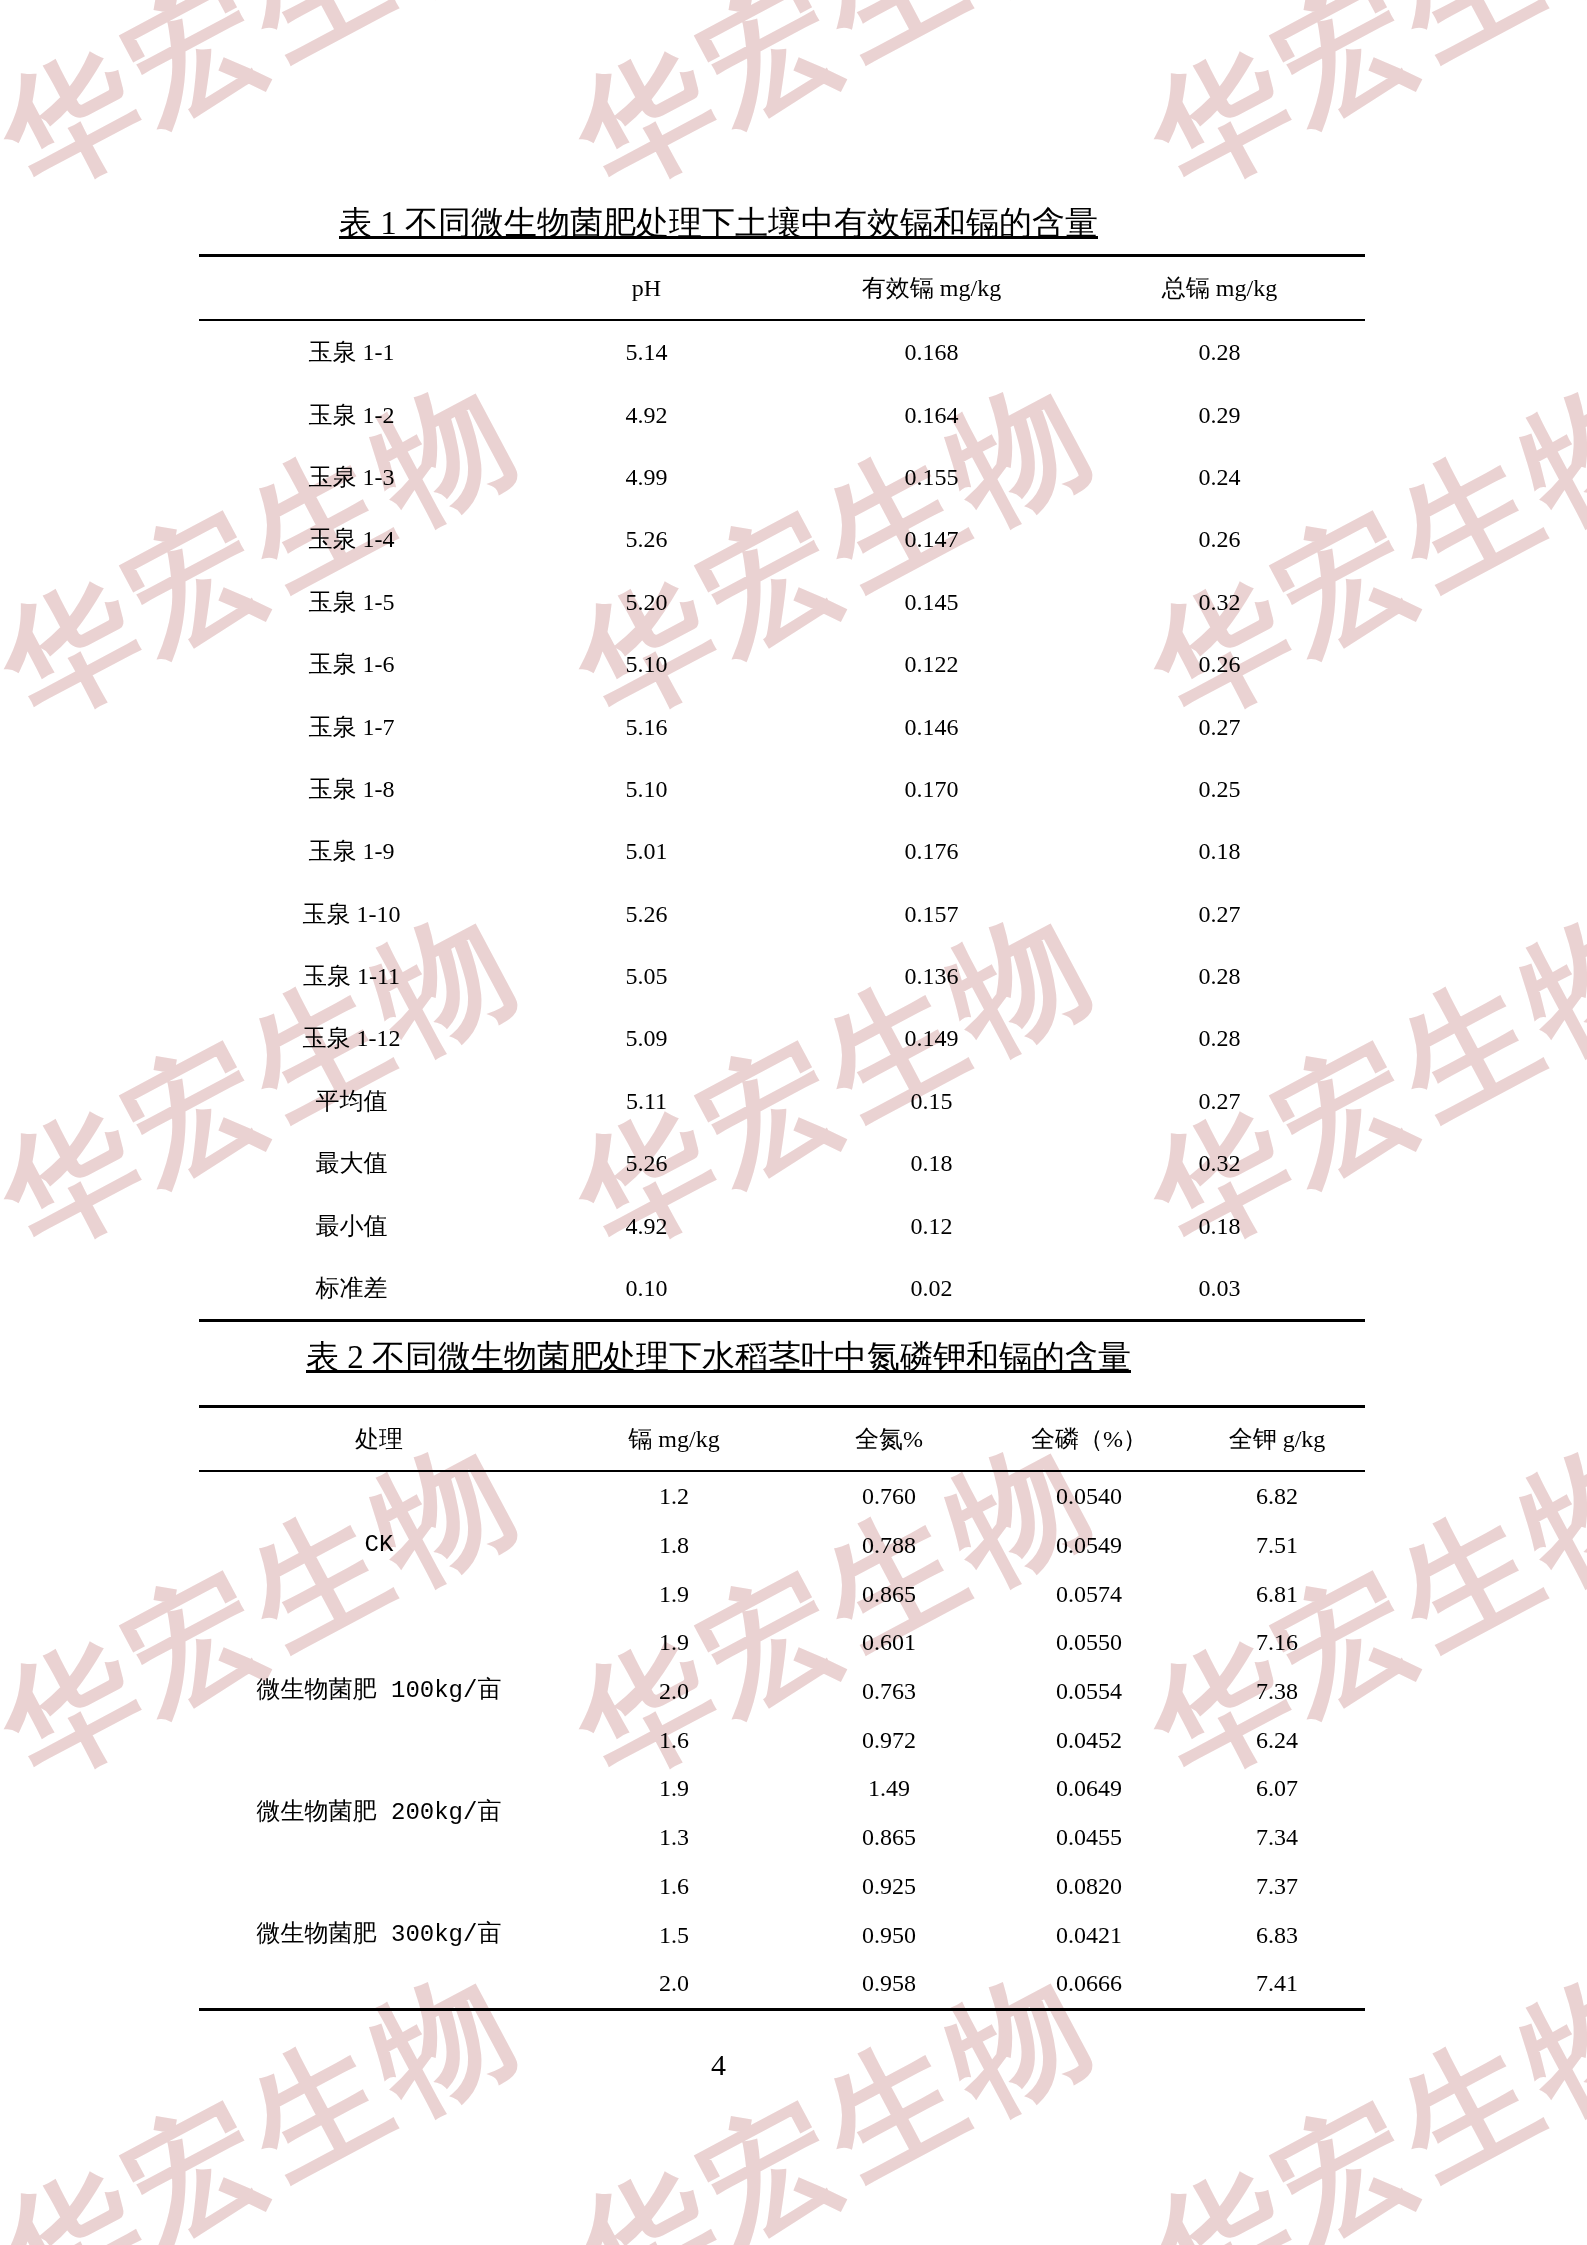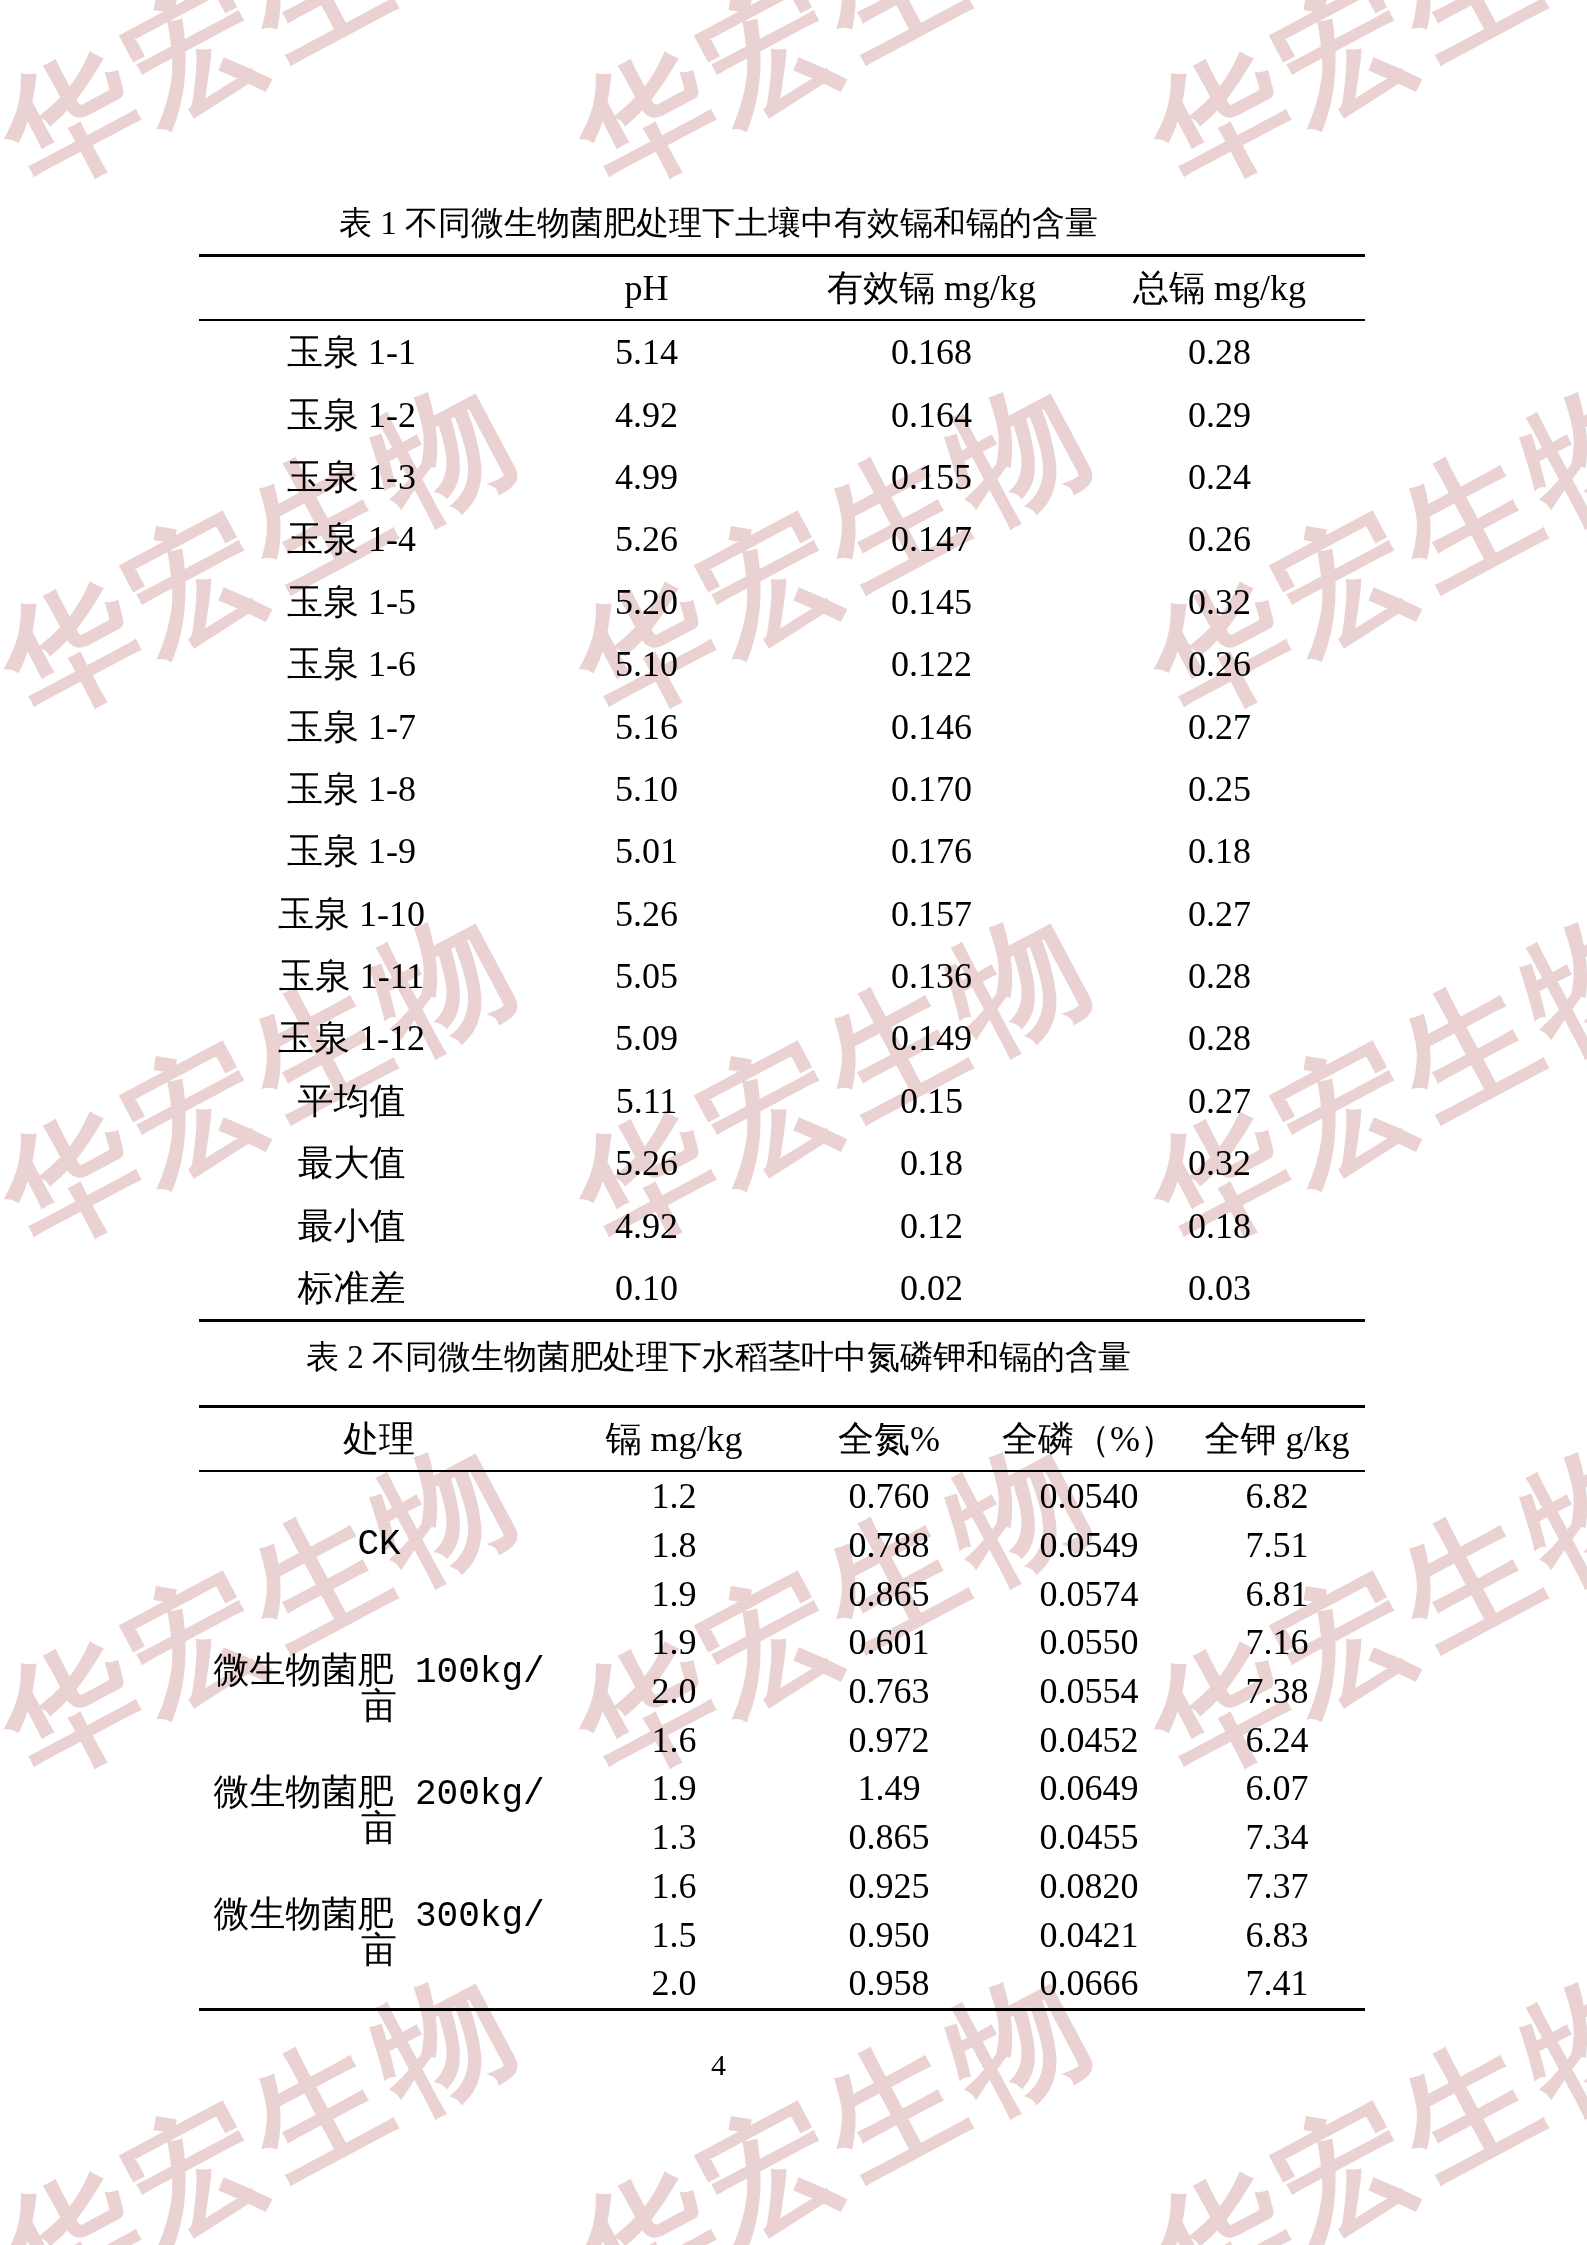--- a/index.html
+++ b/index.html
@@ -11,27 +11,27 @@
   .wm-layer{position:absolute;left:0;top:0;width:1587px;height:2245px;z-index:0;overflow:hidden;}
   .wm-text{
     position:absolute;width:640px;height:170px;line-height:170px;text-align:center;
     font-family:"Liberation Sans","DejaVu Sans",sans-serif;font-weight:bold;
     font-size:132px;letter-spacing:8px;white-space:nowrap;
     transform:rotate(-28deg);user-select:none;
   }
   
   .content{position:absolute;left:199px;top:0;width:1166px;z-index:1;}
   .textblock{position:absolute;left:199px;top:0;width:1039px;z-index:2;}
-  .tbl-title{position:absolute;width:100%;text-align:center;font-size:33px;line-height:40px;}
+  .tbl-title{position:absolute;width:100%;text-align:center;font-size:33px;line-height:40px;text-decoration:underline;}
   #t1-title{top:203px;}
   #t2-title{top:1337px;}
   #page-number{position:absolute;top:2046px;width:100%;text-align:center;font-size:30px;line-height:38px;}
   table{
     border-collapse:collapse;table-layout:fixed;width:1166px;
-    font-size:36px;line-height:1;position:absolute;left:0;
+    font-size:24px;line-height:1;position:absolute;left:0;
   }
   #table1{top:254px;}
   #table2{top:1405px;}
   table{border-top:3px solid #000;border-bottom:3px solid #000;}
   thead tr{border-bottom:2.5px solid #000;}
   th,td{font-weight:normal;text-align:center;vertical-align:middle;padding:0;overflow:hidden;}
   #table1 thead th{height:62px;}
   #table1 tbody td{height:62.4px;}
   #table2 thead th{height:62px;font-family:Liberation Serif, serif;}
   #table2 tbody td{height:48.7px;}

